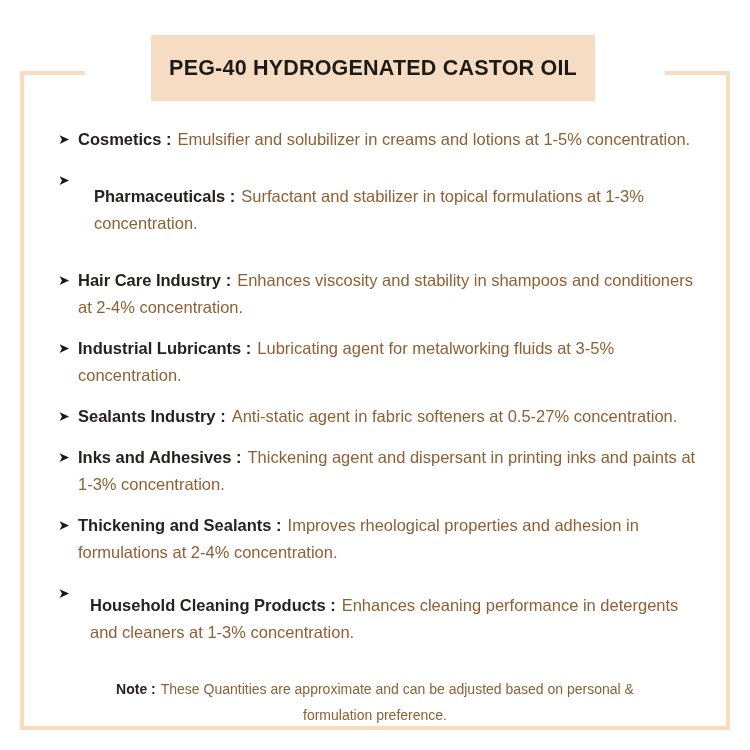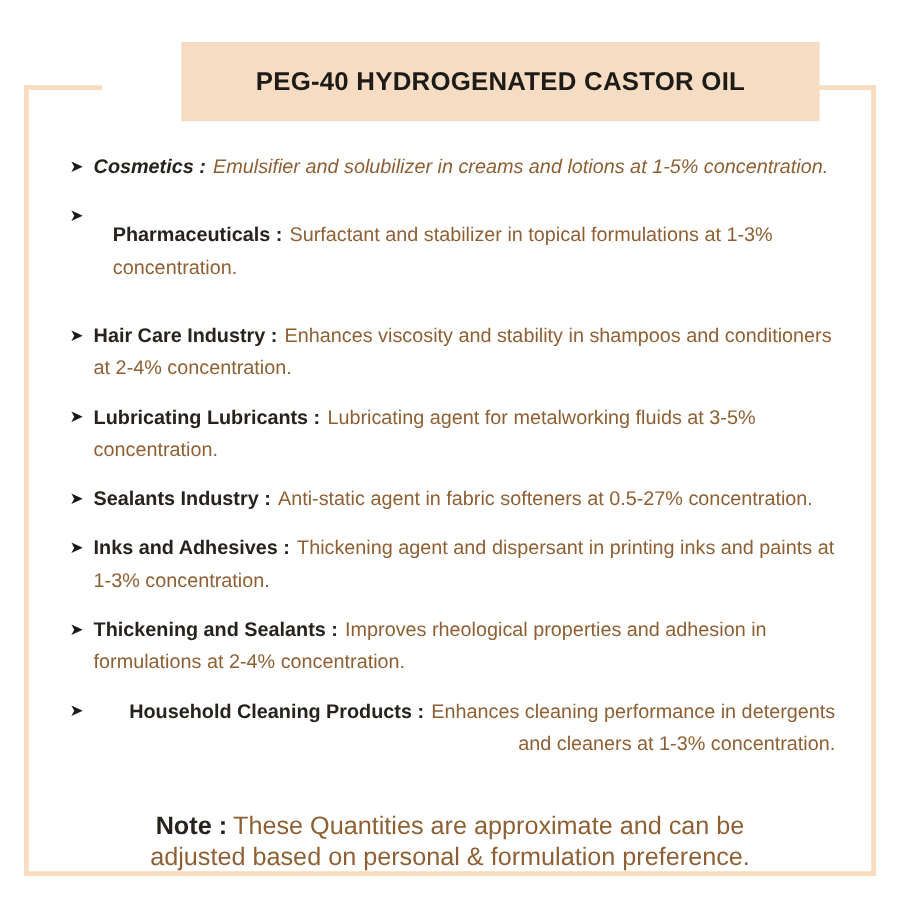--- a/index.html
+++ b/index.html
@@ -10,57 +10,57 @@
   
   .frame{
     position:absolute;left:20px;top:71px;width:710px;height:659px;
     border:4px solid #f7dcc0;border-top:none;box-sizing:border-box;
   }
   .frame-top-seg{position:absolute;top:71px;height:4px;background:#f7dcc0;}
   .frame-top-left{left:20px;width:65px;}
   .frame-top-right{left:665px;width:65px;}
   
   .title-box{
-    position:absolute;left:151px;top:35px;width:532px;height:66px;
+    position:absolute;left:151px;top:35px;width:444px;height:66px;
     background:#f6dcc2;display:flex;flex-direction:column;align-items:center;justify-content:center;
     text-align:center;color:#1d1b18;font-weight:bold;font-size:21.5px;line-height:29px;letter-spacing:0.2px;
   }
   
   .content{position:absolute;left:58px;top:126px;width:648px;}
   .use-item{display:flex;align-items:flex-start;margin-bottom:14px;}
   .arrow{
     flex:0 0 20px;font-family:"DejaVu Sans", sans-serif;color:#1a1918;
     font-size:14px;line-height:27px;
   }
   .use-text{flex:1;max-width:618px;font-size:16.5px;line-height:27px;}
   .use-label{font-weight:bold;color:#26221d;margin-right:6px;}
   .use-desc{color:#8e5f33;}
   
   .note{
     position:absolute;left:105px;top:676px;width:540px;text-align:center;
-    font-size:21px;line-height:26px;
+    font-size:14px;line-height:26px;
   }
   .note-label{font-weight:bold;color:#26221d;margin-right:5px;}
   .note-text{color:#8e5f33;}
 </style>
 </head>
 <body>
 
 <div class="frame"></div>
 <div class="frame-top-seg frame-top-left"></div>
 <div class="frame-top-seg frame-top-right"></div>
 
 <div class="title-box">
   <div>PEG-40 HYDROGENATED CASTOR OIL</div>
 </div>
 
 <div class="content">
   <div class="use-item">
     <span class="arrow">➤</span>
-    <p class="use-text" style="margin:0;font-style:italic;">
+    <p class="use-text" style="margin:0;">
       <span class="use-label">Cosmetics :</span><span class="use-desc">Emulsifier and solubilizer in creams and lotions at 1-5% concentration.</span>
     </p>
   </div>
 
   <div class="use-item">
     <span class="arrow">➤</span>
     <p class="use-text" style="margin:16px;">
       <span class="use-label">Pharmaceuticals :</span><span class="use-desc">Surfactant and stabilizer in topical formulations at 1-3% concentration.</span>
     </p>
   </div>
@@ -68,21 +68,21 @@
   <div class="use-item">
     <span class="arrow">➤</span>
     <p class="use-text" style="margin:0;">
       <span class="use-label">Hair Care Industry :</span><span class="use-desc">Enhances viscosity and stability in shampoos and conditioners at 2-4% concentration.</span>
     </p>
   </div>
 
   <div class="use-item">
     <span class="arrow">➤</span>
     <p class="use-text" style="margin:0;">
-      <span class="use-label">Lubricating Lubricants :</span><span class="use-desc">Lubricating agent for metalworking fluids at 3-5% concentration.</span>
+      <span class="use-label">Industrial Lubricants :</span><span class="use-desc">Lubricating agent for metalworking fluids at 3-5% concentration.</span>
     </p>
   </div>
 
   <div class="use-item">
     <span class="arrow">➤</span>
     <p class="use-text" style="margin:0;">
       <span class="use-label">Sealants Industry :</span><span class="use-desc">Anti-static agent in fabric softeners at 0.5-27% concentration.</span>
     </p>
   </div>
 
@@ -95,21 +95,21 @@
 
   <div class="use-item">
     <span class="arrow">➤</span>
     <p class="use-text" style="margin:0;">
       <span class="use-label">Thickening and Sealants :</span><span class="use-desc">Improves rheological properties and adhesion in formulations at 2-4% concentration.</span>
     </p>
   </div>
 
   <div class="use-item">
     <span class="arrow">➤</span>
-    <p class="use-text" style="margin:0;text-align:right;">
+    <p class="use-text" style="margin:12px;">
       <span class="use-label">Household Cleaning Products :</span><span class="use-desc">Enhances cleaning performance in detergents and cleaners at 1-3% concentration.</span>
     </p>
   </div>
 </div>
 
 <div class="note">
   <span class="note-label">Note :</span><span class="note-text">These Quantities are approximate and can be adjusted based on personal &amp; formulation preference.</span>
 </div>
 
 </body></html>

